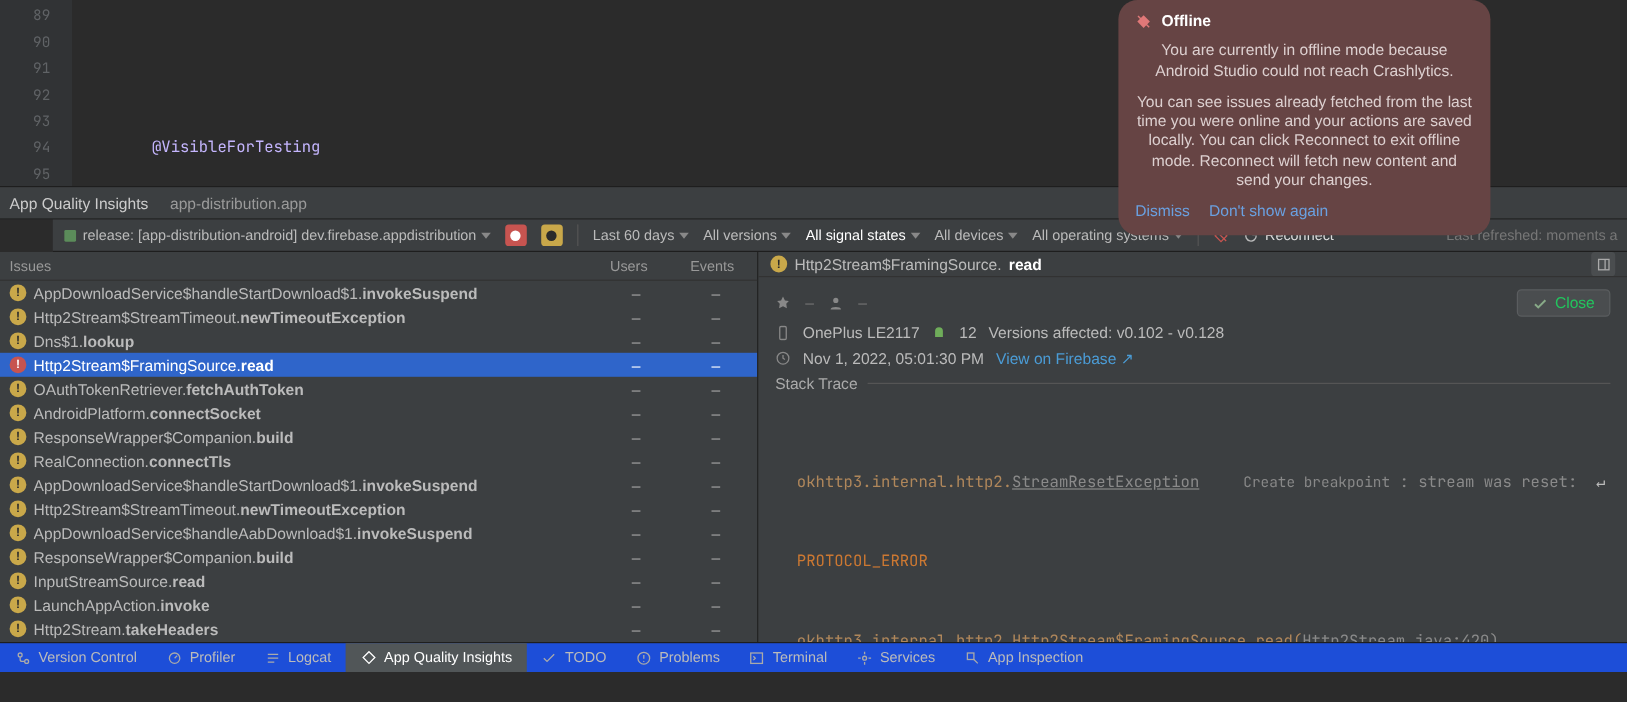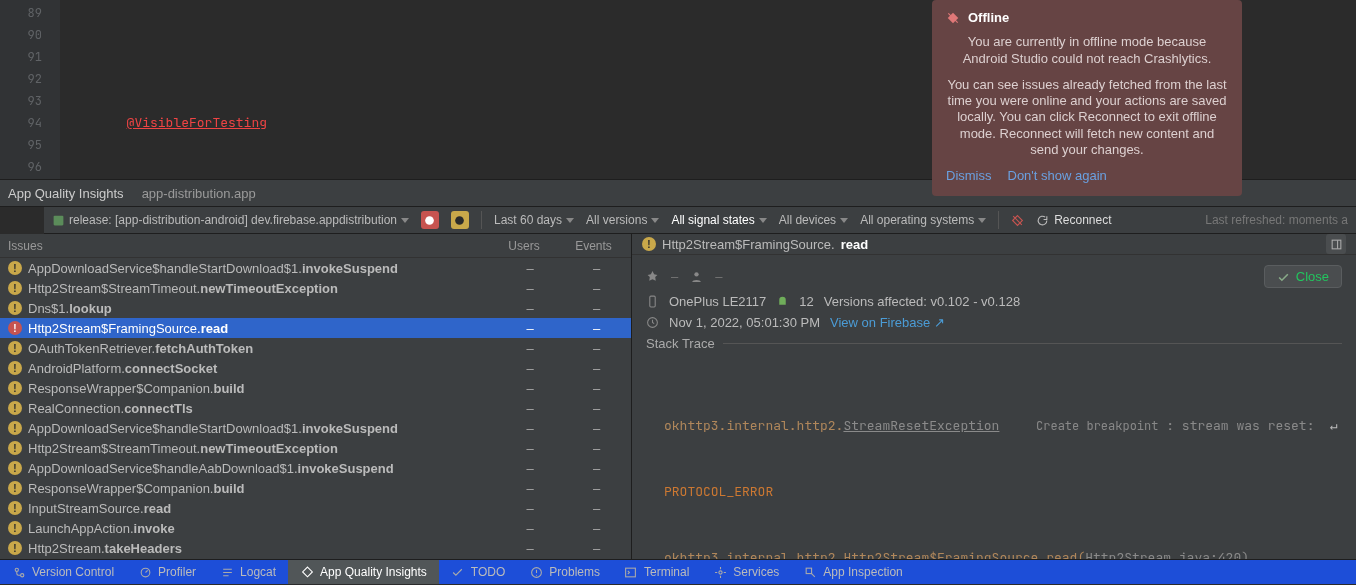--- a/index.html
+++ b/index.html
@@ -10,21 +10,21 @@
   color: #bbbbbb;
   width: 1356px;
   height: 585px;
   overflow: hidden;
   position: relative;
 }
 .mono { font-family: "JetBrains Mono", "Fira Code", Menlo, Consolas, monospace; }
 
 
 .editor {
-  height: 180px;
+  height: 156px;
   display: flex;
   background: #2b2b2b;
   border-bottom: 1px solid #1e1e1e;
   overflow: hidden;
 }
 .gutter {
   width: 60px;
   text-align: right;
   padding-right: 18px;
   color: #606366;
@@ -39,32 +39,32 @@
   flex: 1;
   padding-top: 2px;
   padding-left: 12px;
   font-size: 13px;
   line-height: 22px;
   white-space: pre;
 }
 .code-line { height: 22px; }
 .c-keyword { color: #cc7832; }
 .c-func { color: #ffc66d; }
-.c-annotation { color: #ef4444; text-decoration: underline; }
+.c-annotation { color: #c4b5fd; }
 .c-default { color: #a9b7c6; }
 
 
 .offline-popup {
   position: absolute;
   top: 0;
   left: 932px;
   width: 310px;
   background: #664444;
   color: #e6d6d6;
-  border-radius: 4px;
+  border-radius: 16px;
   padding: 10px 14px 12px 14px;
   z-index: 50;
   font-size: 13px;
   line-height: 1.25;
 }
 .offline-popup .hdr {
   display: flex;
   align-items: center;
   gap: 8px;
   font-weight: 600;

